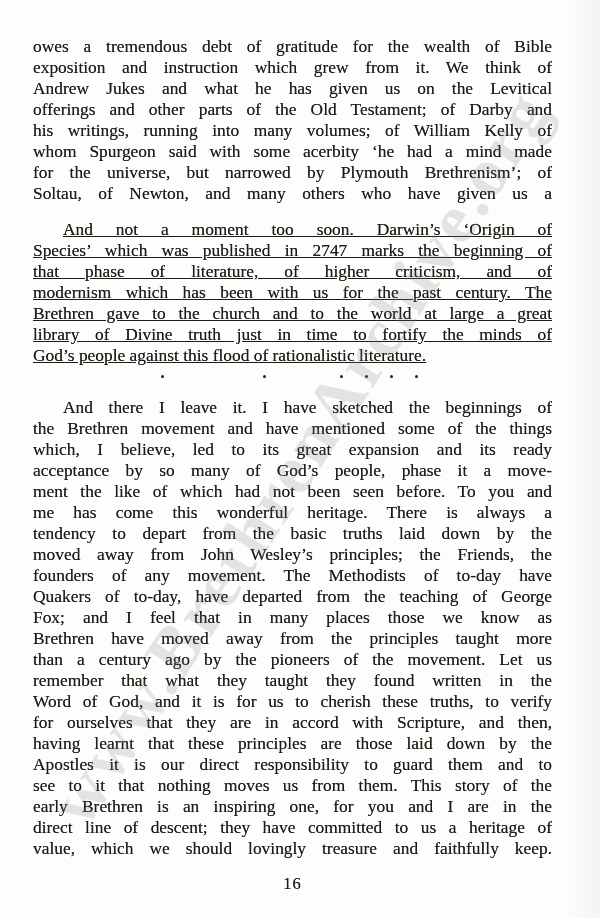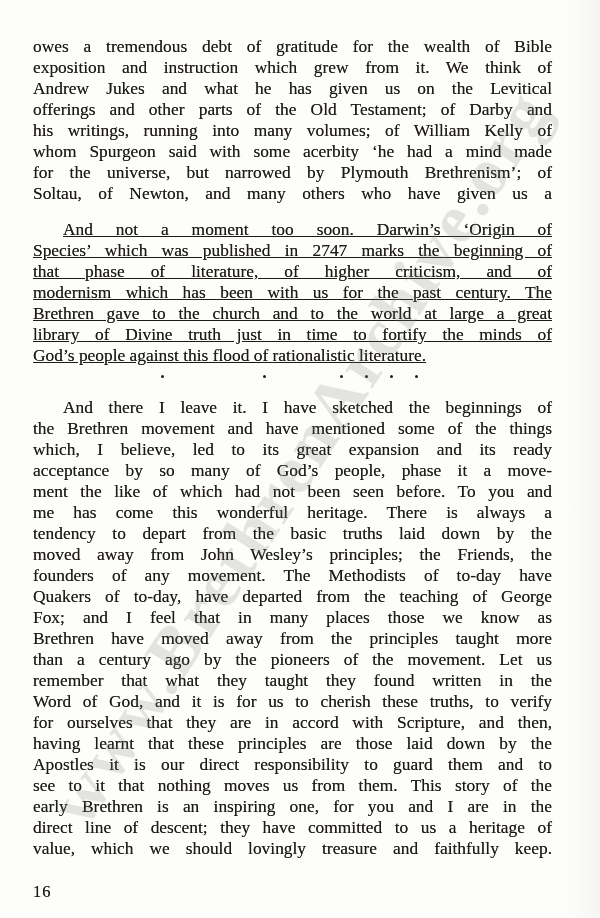--- a/index.html
+++ b/index.html
@@ -53,21 +53,22 @@
   }
   .dot {
     position: absolute;
     top: 3px;
     width: 3px;
     height: 3px;
     border-radius: 50%;
     background: #24211e;
   }
   .pagenum {
-    margin-top: 22px;
+    margin-top: 14px;
+    text-align: center;
     font-size: 16.5px;
     letter-spacing: 1px;
   }
   .watermark {
     position: absolute;
     left: 50%;
     top: 50%;
     transform: translate(-50%, -52%) rotate(-57deg);
     transform-origin: center;
     white-space: nowrap;

